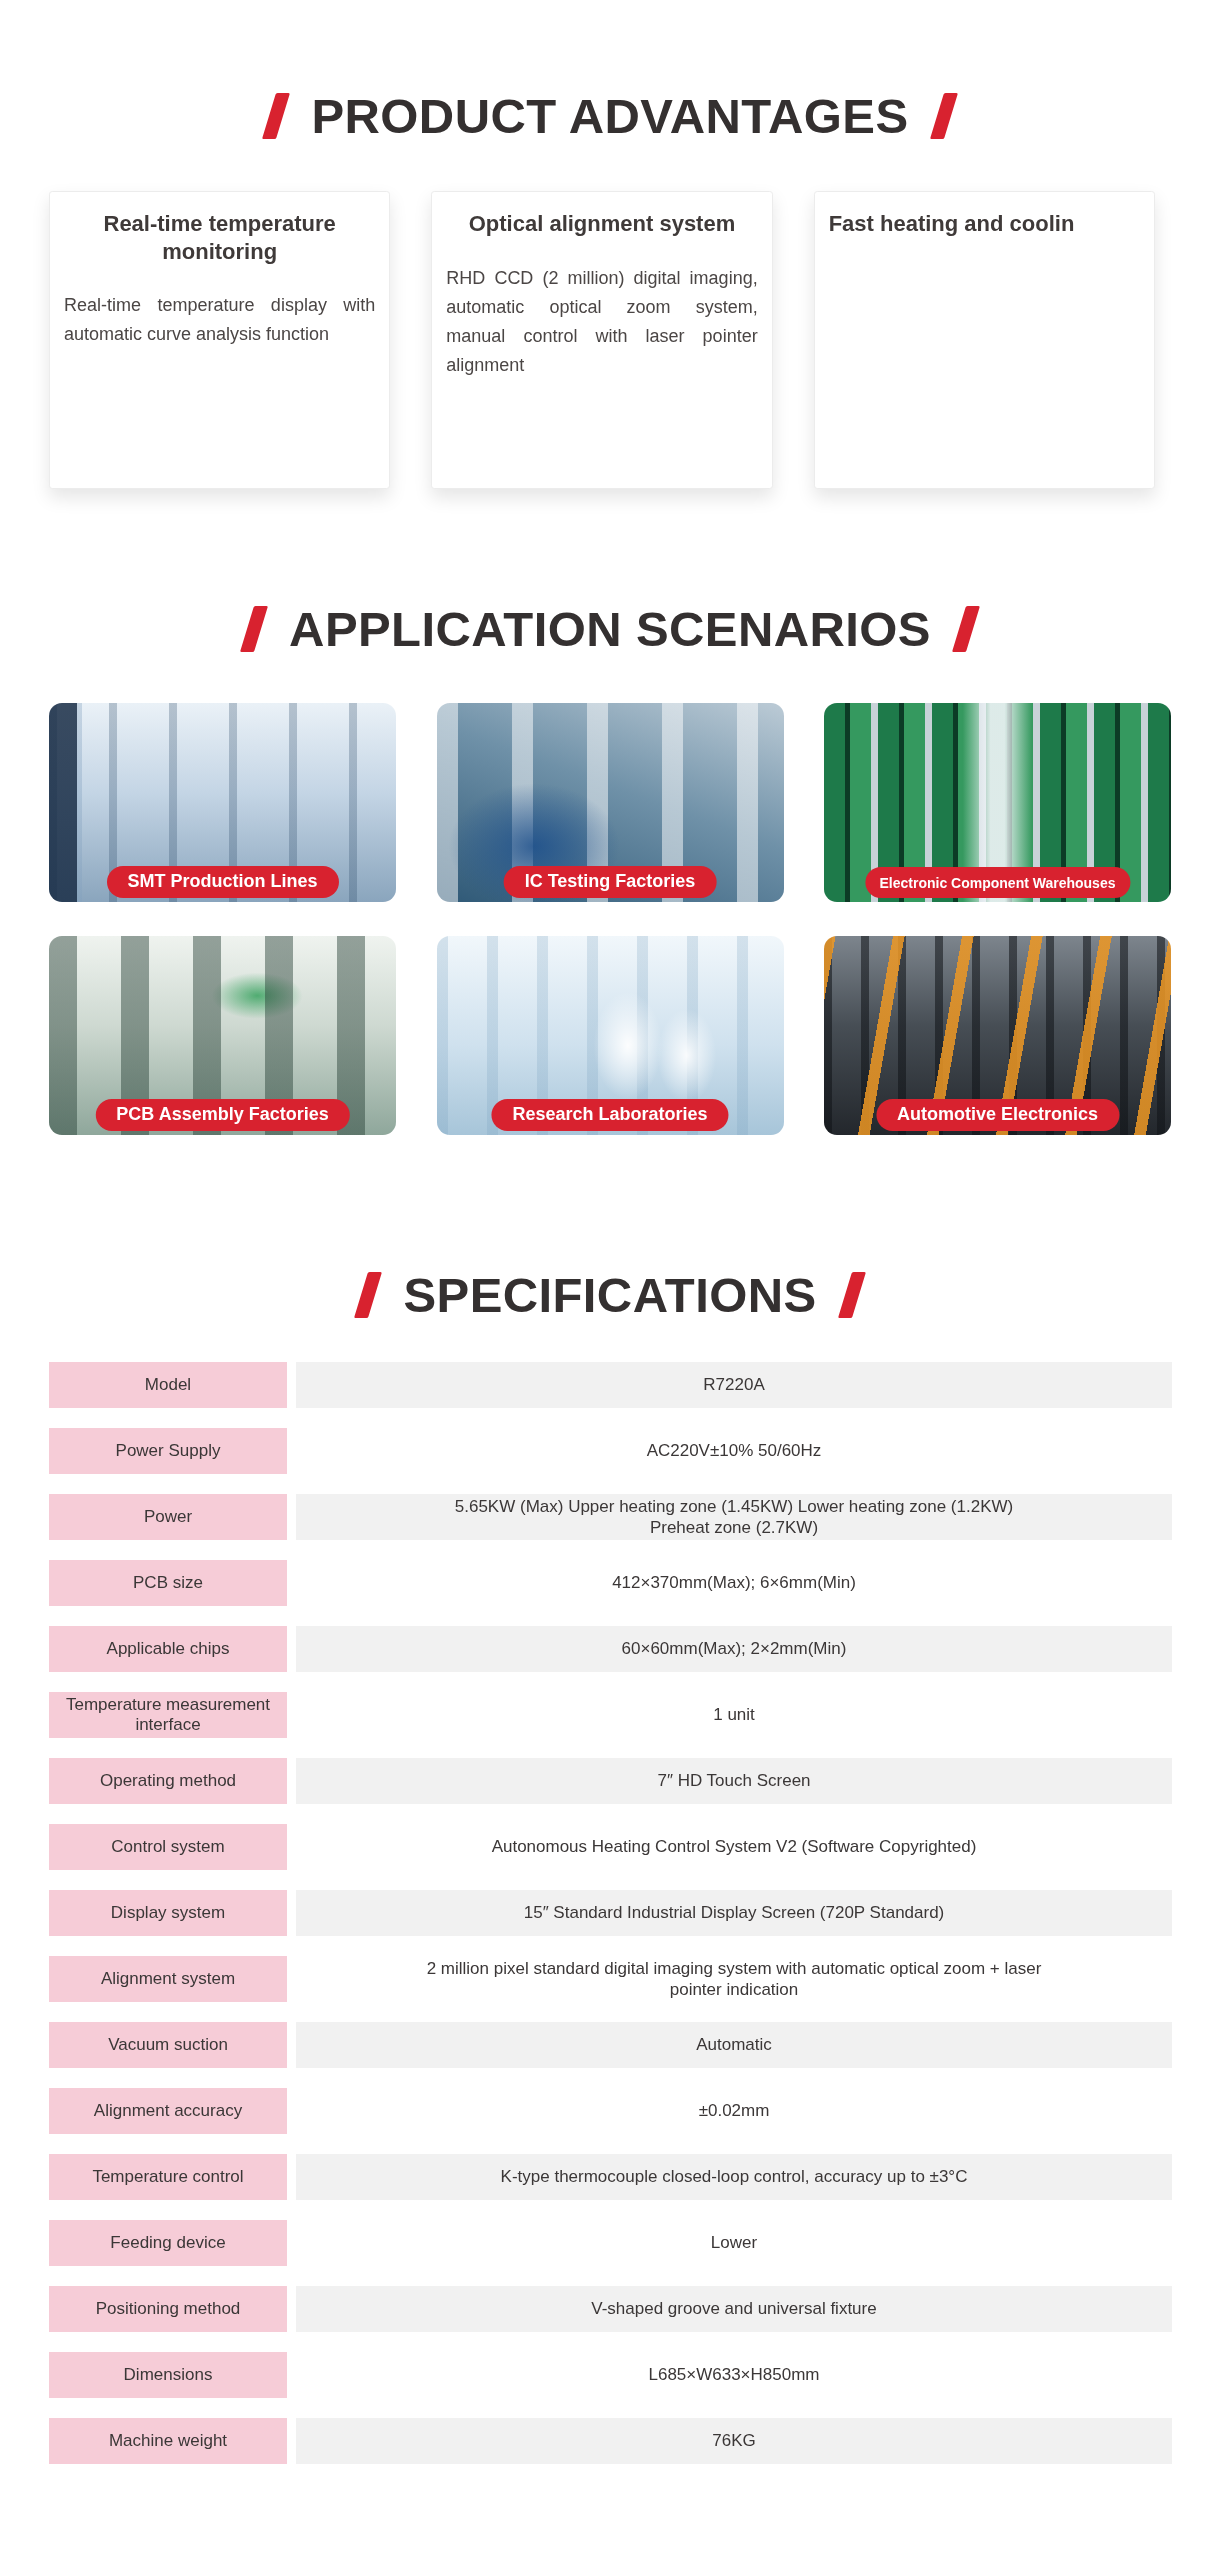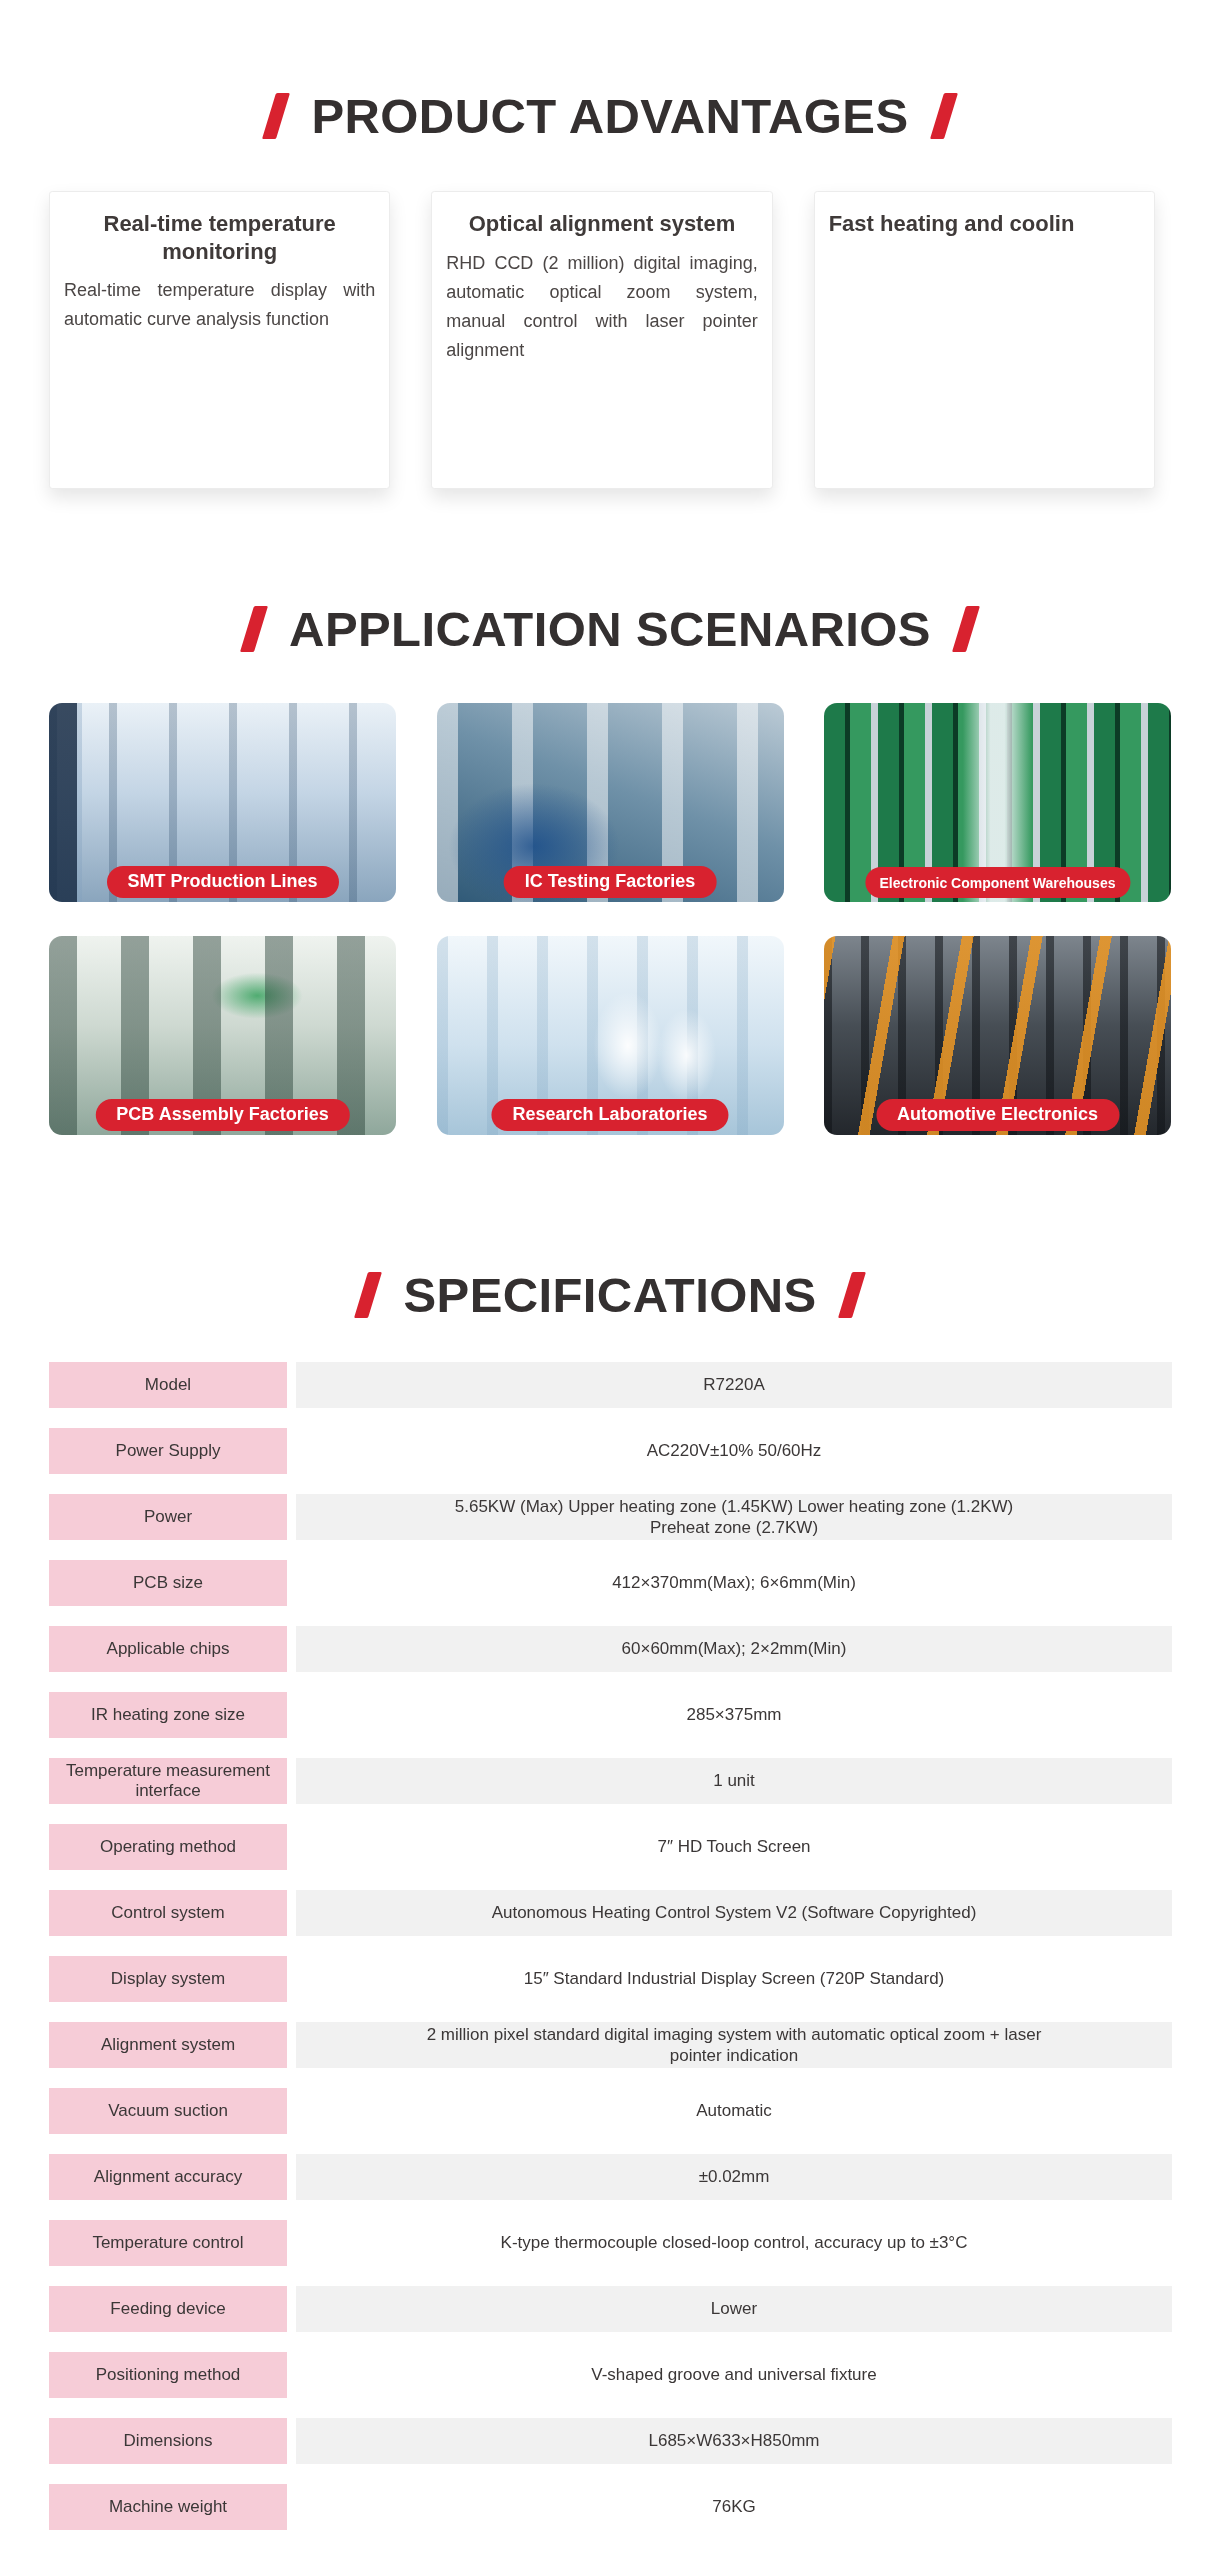--- a/index.html
+++ b/index.html
@@ -21,21 +21,21 @@
   .t3{margin-top:132px;}
 
   
   .cards{display:flex;gap:41px;margin:47px 65px 0 49px;align-items:stretch;}
   .card{
     width:342px;background:#fff;border:0.8px solid #ececec;border-radius:3.3px;
     box-shadow:0 8.1px 18px rgba(0,0,0,.10);overflow:hidden;display:flex;flex-direction:row;
   }
   .advimg{height:296px;position:relative;overflow:hidden;flex:none;}
   .card-text{padding:18px 14px 21px;}
-  .card-title{font-size:22px;font-weight:700;color:#3f3a39;text-align:center;line-height:1.25;margin-bottom:11px;}
+  .card-title{font-size:22px;font-weight:700;color:#3f3a39;text-align:center;line-height:1.25;margin-bottom:26px;}
   .card-body{font-size:18px;color:#4b4645;line-height:1.62;text-align:justify;}
 
   
   .adv1{background:linear-gradient(180deg,#3c3c3c 0%,#1c1c1c 55%,#0d0d0d 100%);}
   .adv1 .frame{position:absolute;inset:36px 33px 49px;border:1.6px solid rgba(255,255,255,.28);border-radius:6.5px;background:linear-gradient(180deg,#303030,#161616);}
   .adv1 .brand{position:absolute;top:46px;left:52px;color:#c9c9c9;font-size:9.8px;letter-spacing:1.6px;}
   .adv1 .screen{position:absolute;inset:70px 63px 78px;background:linear-gradient(180deg,#5d6db5 0%,#41519c 100%);border:2.4px solid #1a1a1a;border-radius:3.3px;}
   .adv1 .chips{position:absolute;top:4.9px;left:6.5px;right:6.5px;height:13px;
     background:repeating-linear-gradient(90deg,#e6c94d 0 21px,transparent 21px 34px,#e6c94d 34px 54px,transparent 54px 163px);}
   .adv1 .side{position:absolute;top:24.4px;right:6.5px;bottom:33px;width:39px;
@@ -228,24 +228,20 @@
   </div>
   <div class="spec-row">
     <div class="spec-label">PCB size</div>
     <div class="spec-value">412×370mm(Max);&nbsp;6×6mm(Min)</div>
   </div>
   <div class="spec-row">
     <div class="spec-label">Applicable chips</div>
     <div class="spec-value">60×60mm(Max);&nbsp;2×2mm(Min)</div>
   </div>
   <div class="spec-row">
-    <div class="spec-label">IR heating zone size</div>
-    <div class="spec-value">285×375mm</div>
-  </div>
-  <div class="spec-row">
     <div class="spec-label">Temperature measurement interface</div>
     <div class="spec-value">1 unit</div>
   </div>
   <div class="spec-row">
     <div class="spec-label">Operating method</div>
     <div class="spec-value">7″ HD Touch Screen</div>
   </div>
   <div class="spec-row">
     <div class="spec-label">Control system</div>
     <div class="spec-value">Autonomous Heating Control System V2 (Software Copyrighted)</div>

